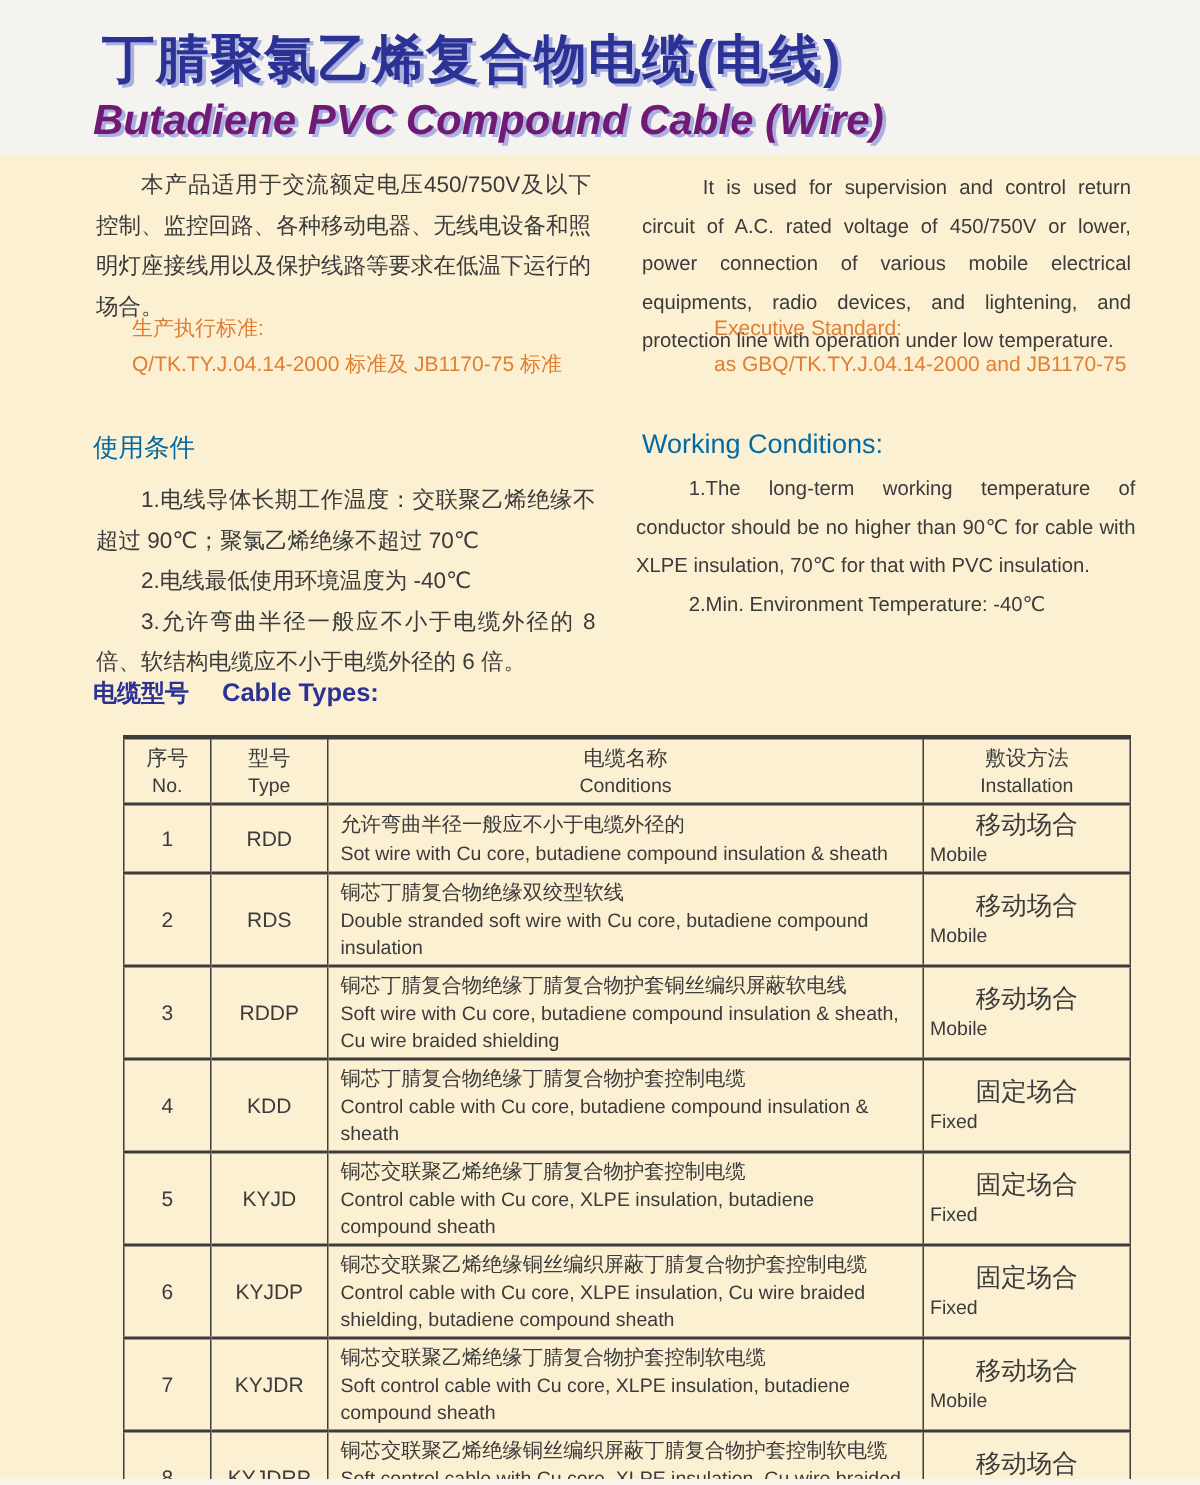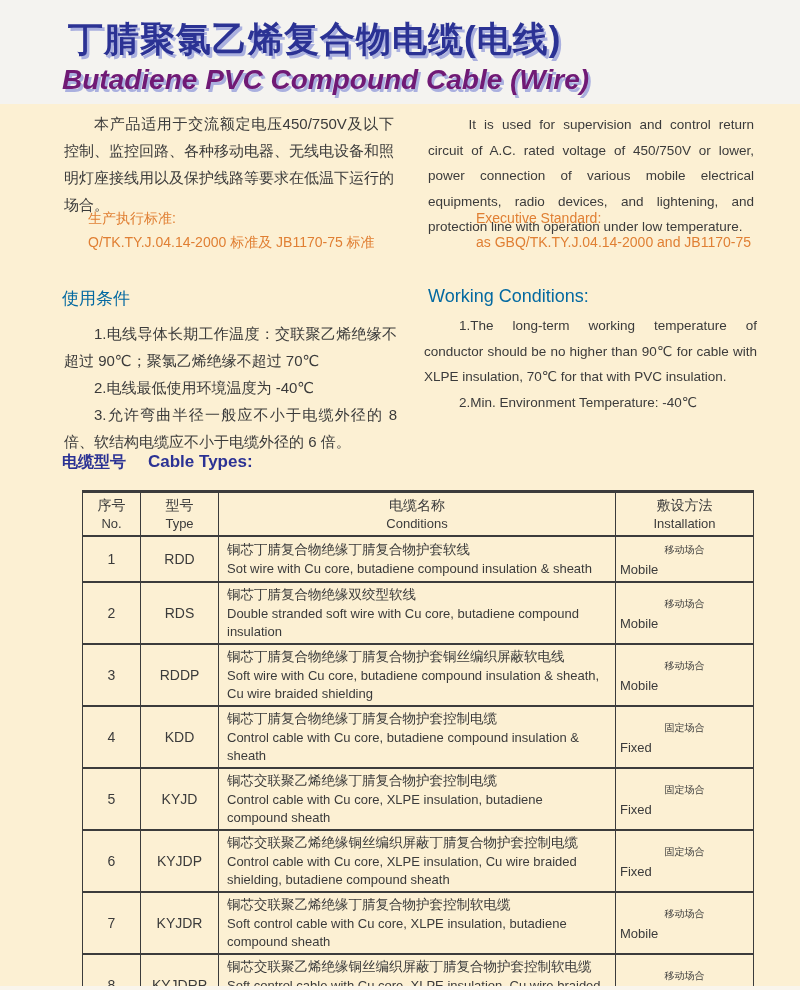--- a/index.html
+++ b/index.html
@@ -64,21 +64,21 @@
     padding:2px 4px; font-weight:normal; vertical-align:middle;
     overflow:hidden;
   }
   .types-table thead th { text-align:center; }
   .hdr-zh { font-size:14px; line-height:20px; }
   .hdr-en { font-size:13px; line-height:18px; }
   td.center { text-align:center; font-size:14px; }
   td.desc { padding:2px 8px; }
   td.desc .zh { font-size:13.5px; line-height:20px; }
   td.desc .en { font-size:13px;  line-height:18px; }
-  td.install .zh { font-size:10px; line-height:21px; text-align:center; }
+  td.install .zh { font-size:17px; line-height:21px; text-align:center; }
   td.install .en { font-size:13px;  line-height:19px; }
   tbody tr { height:36px; }
   tbody tr:nth-child(3), tbody tr:nth-child(6) { height:48px; }
   tbody tr:nth-child(4), tbody tr:nth-child(8) { height:46px; }
   .bottom-strip { position:absolute; left:0; bottom:0; width:800px; height:4px; background:#f9f5ec; }
 </style>
 </head>
 <body>
 
 <div class="page">
@@ -142,21 +142,21 @@
           <div class="hdr-zh">敷设方法</div>
           <div class="hdr-en">Installation</div>
         </th>
       </tr>
     </thead>
     <tbody>
         <tr>
       <td class="center"><span>1</span></td>
       <td class="center"><span>RDD</span></td>
       <td class="desc">
-        <div class="zh">铜芯丁腈复合物绝缘丁腈复合物护套软线</div>
+        <div class="zh">允许弯曲半径一般应不小于电缆外径的</div>
         <div class="en">Sot wire with Cu core, butadiene compound insulation &amp; sheath</div>
       </td>
       <td class="install">
         <div class="zh">移动场合</div>
         <div class="en">Mobile</div>
       </td>
     </tr>
         <tr>
       <td class="center"><span>2</span></td>
       <td class="center"><span>RDS</span></td>

